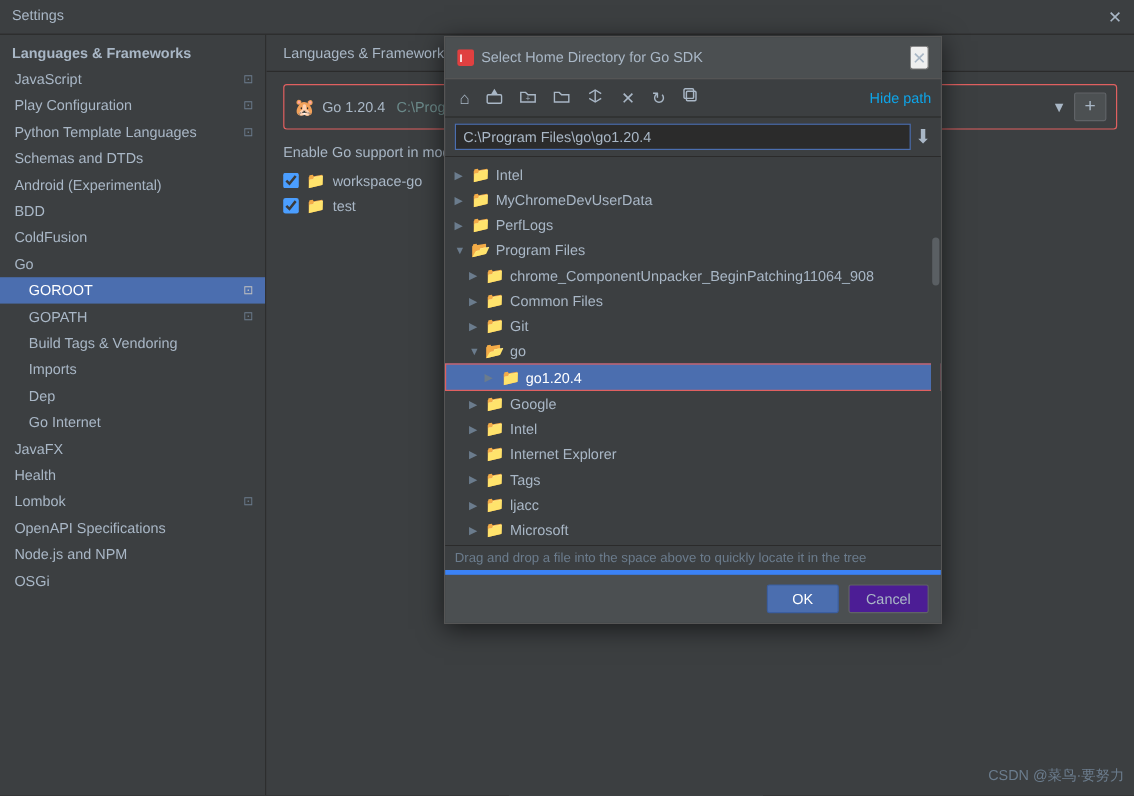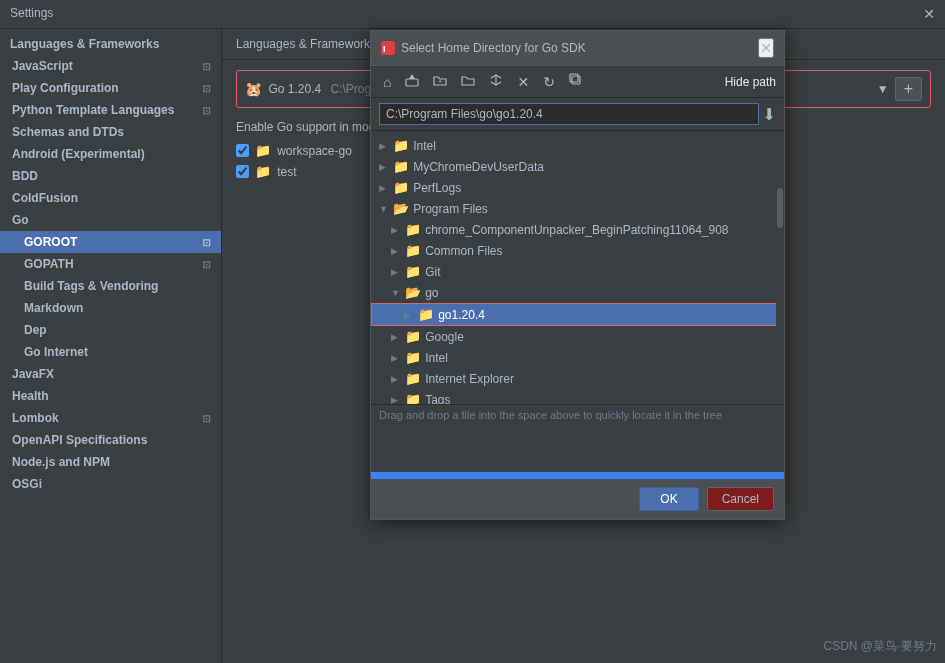--- a/index.html
+++ b/index.html
@@ -64,21 +64,20 @@
     }
 
     .sidebar-item {
       padding: 4px 10px 4px 12px;
       cursor: pointer;
       color: #a9b7c6;
       display: flex;
       align-items: center;
       justify-content: space-between;
       font-size: 12px;
-      font-weight: bold;
     }
 
     .sidebar-item-indent {
       padding-left: 24px;
     }
 
     .sidebar-icon {
       font-size: 10px;
       color: #6b7c8d;
       margin-left: 4px;
@@ -242,21 +241,21 @@
       color: #a9b7c6;
       cursor: pointer;
       font-size: 14px;
       padding: 2px 4px;
     }
 
     .hide-path-btn {
       margin-left: auto;
       background: none;
       border: none;
-      color: #e5e5e5;
+      color: #0ea5e9;
       cursor: pointer;
       font-size: 12px;
     }
 
     .dialog-path-bar {
       padding: 5px 8px;
       display: flex;
       align-items: center;
       gap: 4px;
       border-bottom: 1px solid #2b2b2b;
@@ -328,36 +327,35 @@
       border-top: 1px solid #2b2b2b;
     }
 
     .dialog-buttons {
       padding: 8px 10px;
       display: flex;
       align-items: center;
       justify-content: flex-end;
       gap: 8px;
       background: #4b4f51;
-      border-top: 7px solid #3b82f6;
-      margin-top: 47px;
+      border-top: 4px solid #3b82f6;
     }
 
     .dialog-ok-btn {
       background: #4b6eaf;
       border: 1px solid #3b5e9f;
       color: #ffffff;
       padding: 4px 20px;
       cursor: pointer;
       font-size: 12px;
       border-radius: 2px;
     }
 
     .dialog-cancel-btn {
-      background: #7f1d1d;
+      background: #4c1d95;
       border: 1px solid #606367;
       color: #a9b7c6;
       padding: 4px 14px;
       cursor: pointer;
       font-size: 12px;
       border-radius: 2px;
     }
 
     .watermark {
       position: absolute;
@@ -451,21 +449,21 @@
       <div class="sidebar-item sidebar-item-indent">
         <span>GOPATH</span>
         <span class="sidebar-icon">⊡</span>
       </div>
 
       <div class="sidebar-item sidebar-item-indent">
         <span>Build Tags &amp; Vendoring</span>
       </div>
 
       <div class="sidebar-item sidebar-item-indent">
-        <span>Markdown</span>
+        <span>Imports</span>
       </div>
 
       <div class="sidebar-item sidebar-item-indent">
         <span>Dep</span>
       </div>
 
       <div class="sidebar-item sidebar-item-indent">
         <span>Go Internet</span>
       </div>
 

